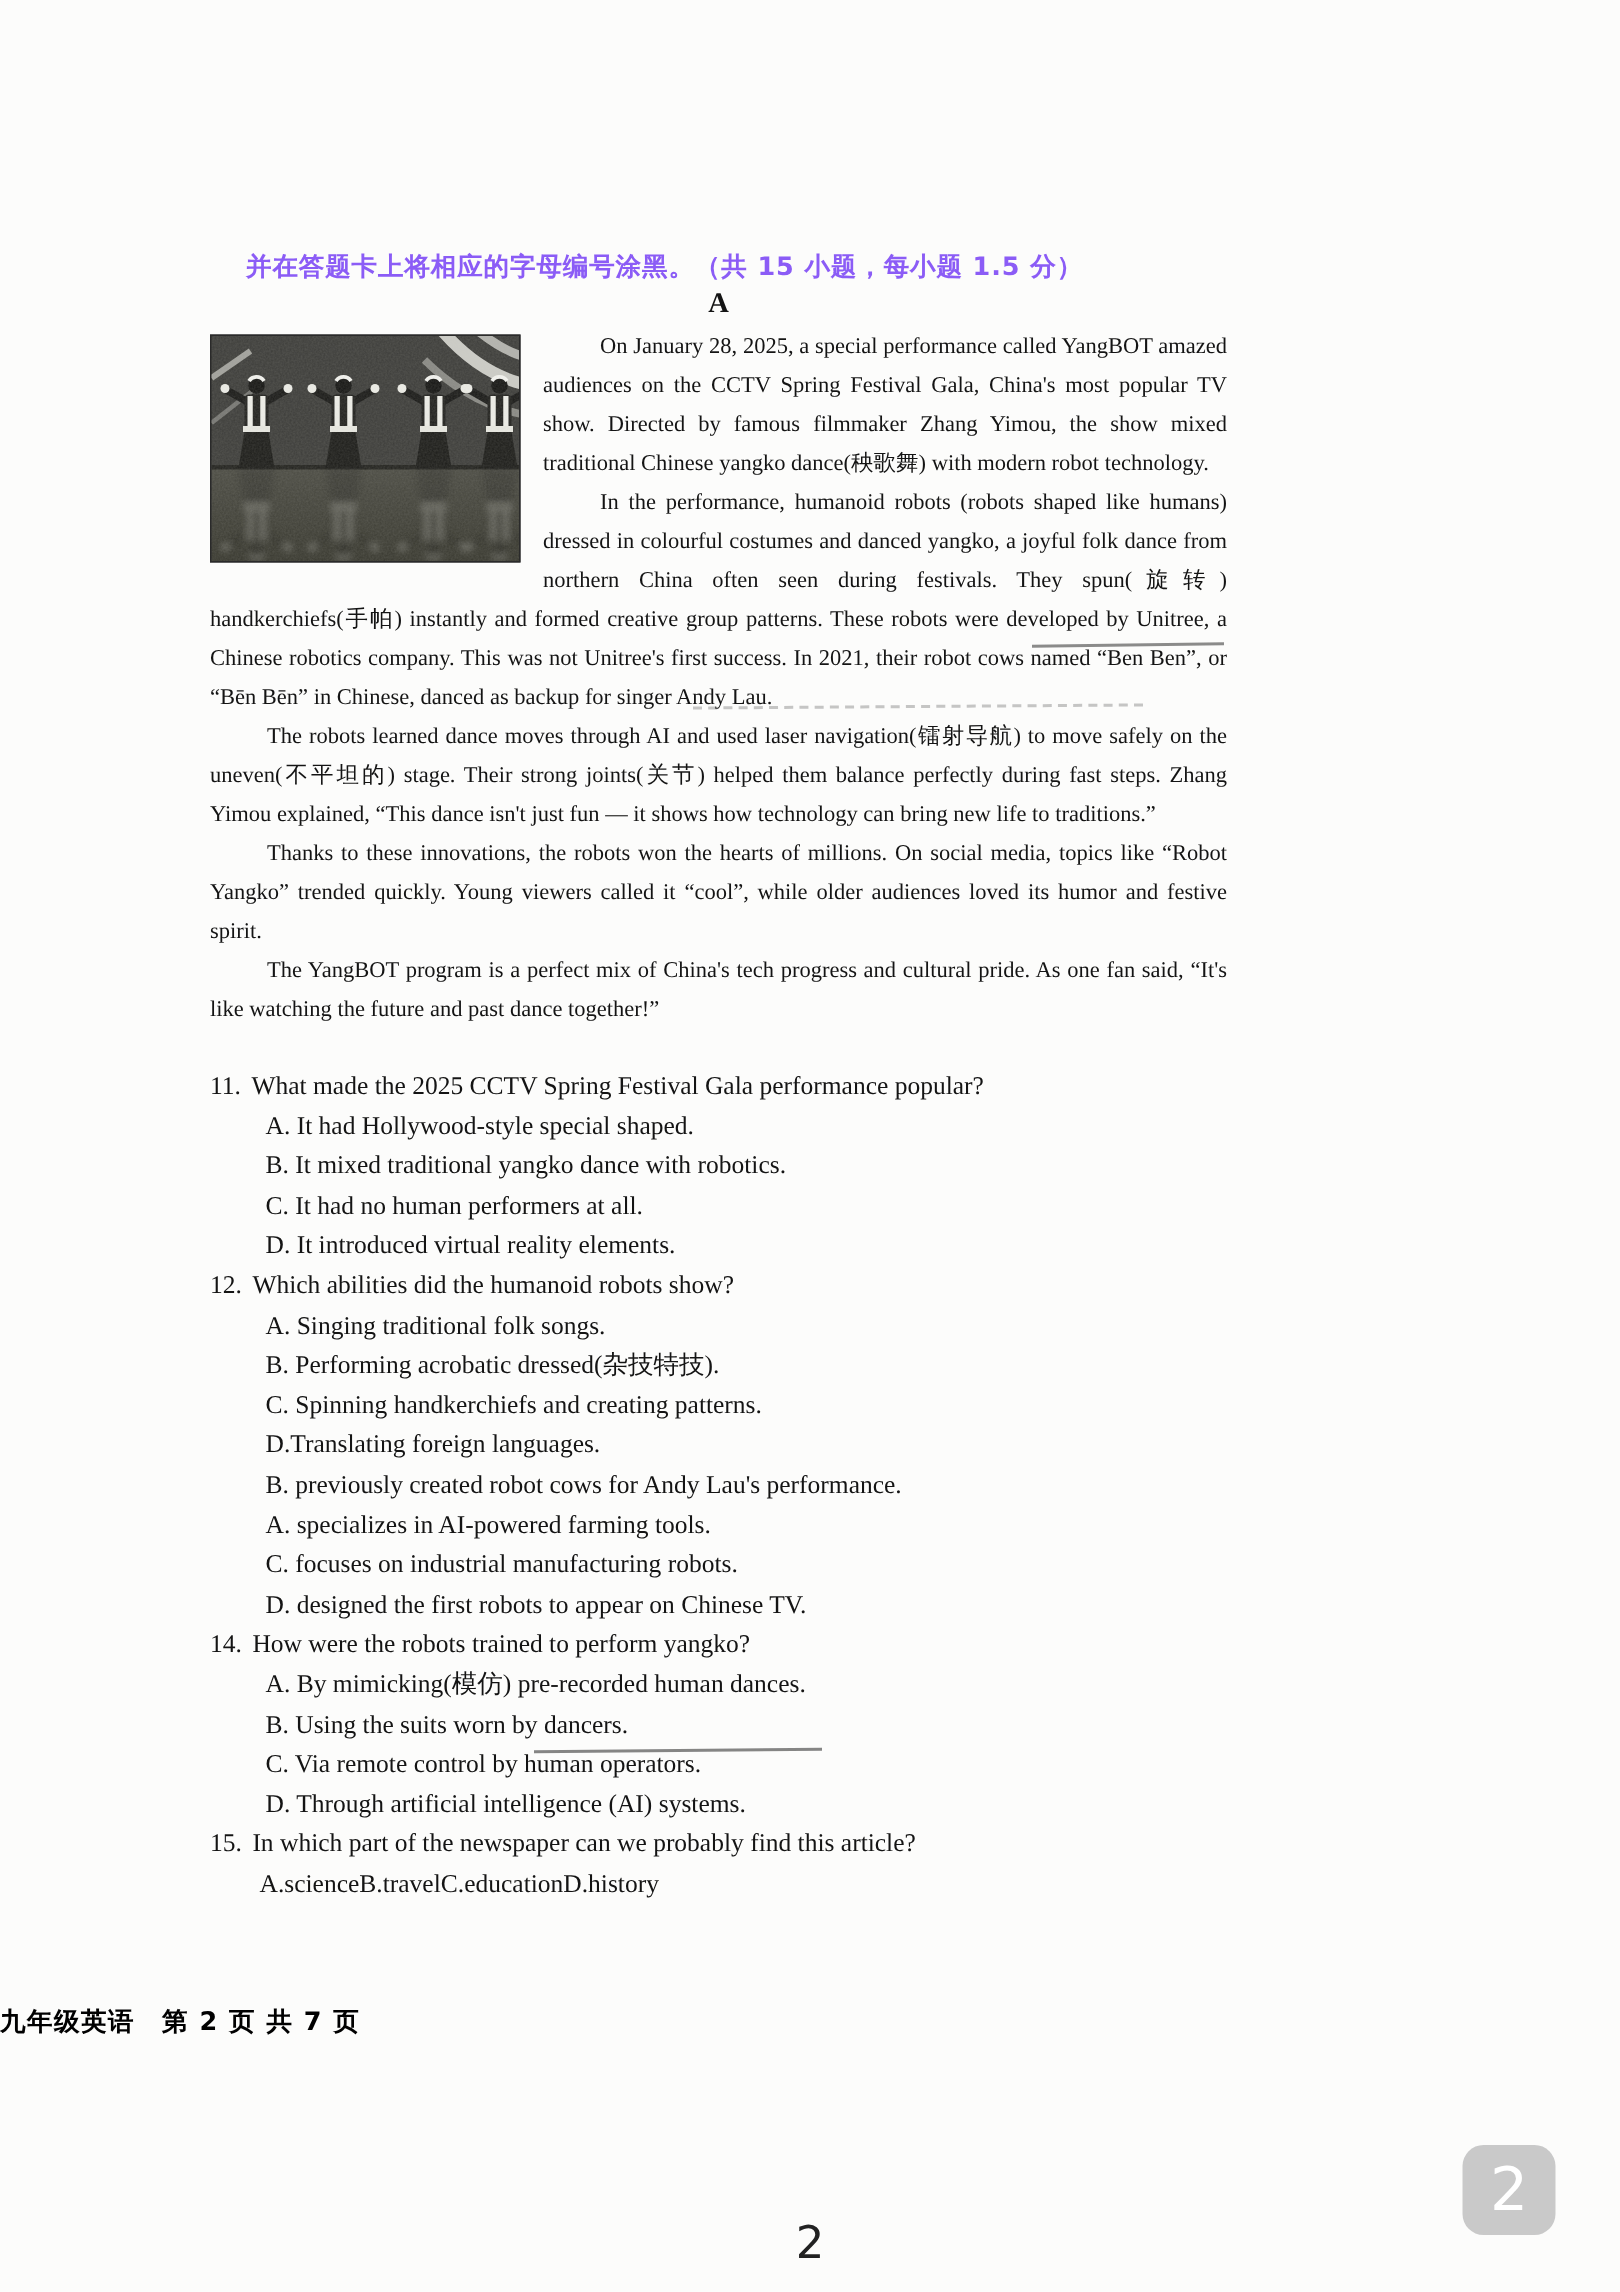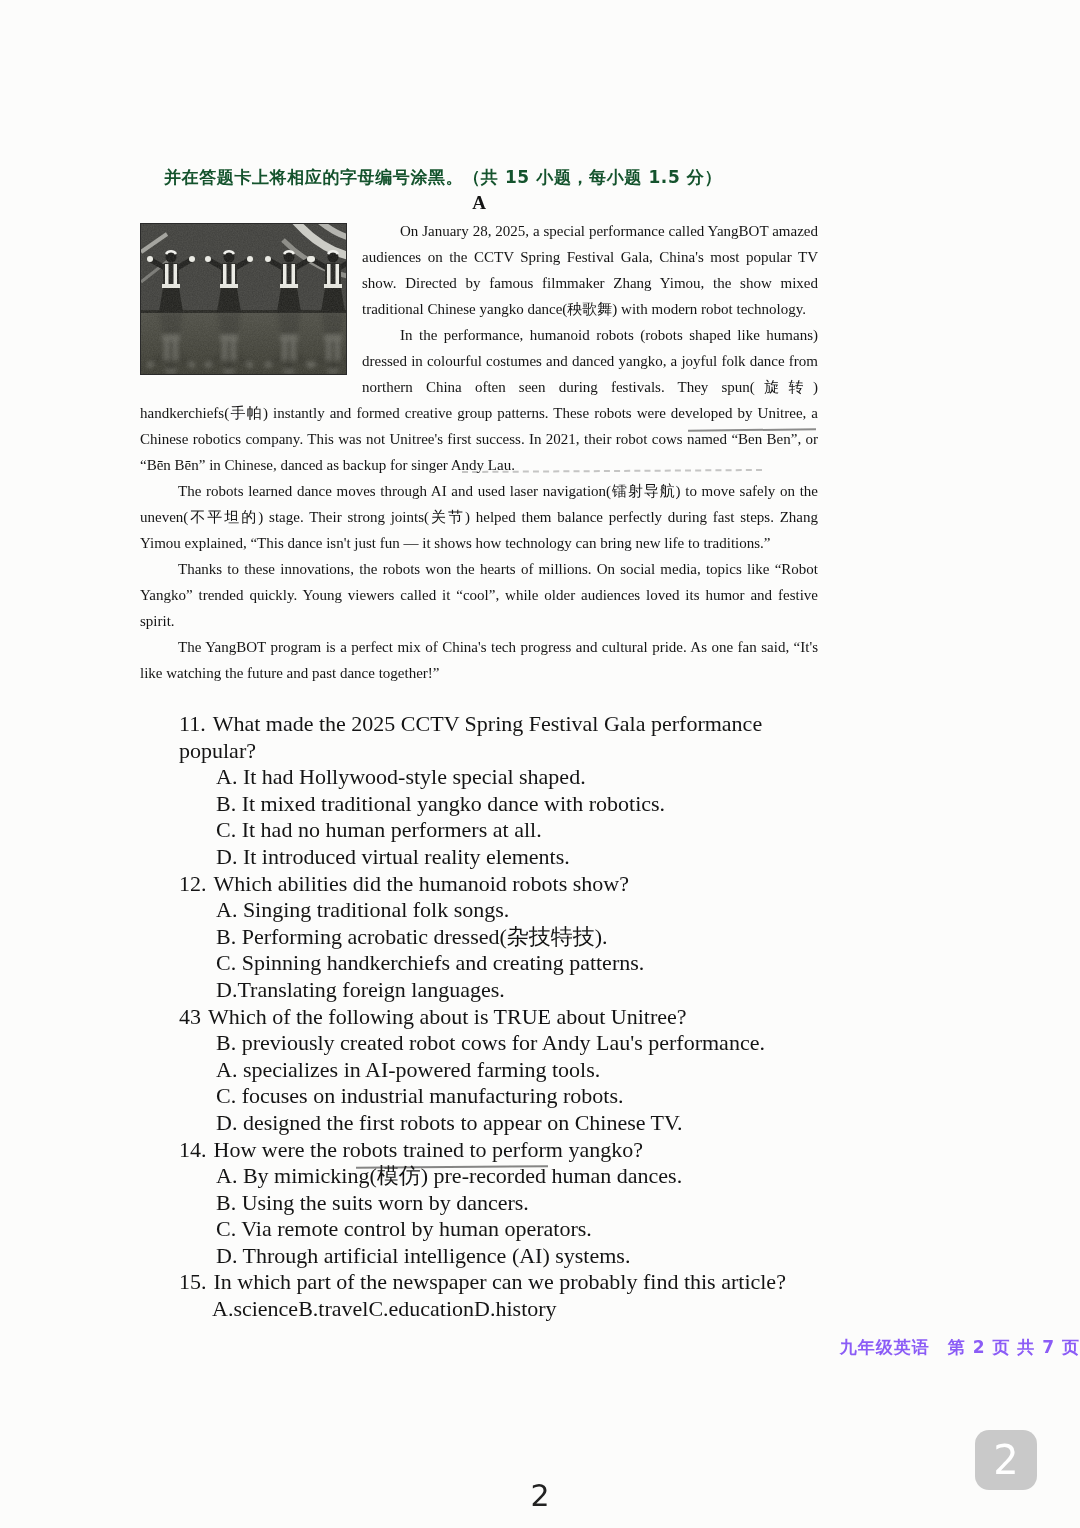--- a/index.html
+++ b/index.html
@@ -4,42 +4,42 @@
 <style>
   html,body{margin:0;padding:0;background:#e9e9e9;}
   .sheet{
     position:relative;width:1080px;height:1528px;margin:0 auto;
     background:#fcfcfb;color:#141414;overflow:hidden;
     font-family:"Liberation Serif", serif;
   }
   .content{position:absolute;left:140px;top:166px;width:678px;}
   .instruction{
     font-family:"DejaVu Sans", sans-serif;font-weight:700;font-size:17px;
-    padding-left:24px;letter-spacing:.6px;color:#14532d;
+    padding-left:24px;letter-spacing:.6px;color:#8b5cf6;
   }
   .section-label{
     text-align:center;font-weight:700;font-size:19px;margin-top:3px;
     font-family:"Liberation Serif", serif;
   }
   .passage{font-size:15px;line-height:26px;text-align:justify;margin-top:4px;}
   .passage p{margin:0;text-indent:38px;}
   .photo-wrap{
     float:left;width:205px;height:150px;margin:5px 15px 4px 0;
     border:1px solid #2a2a2a;background:#333;
   }
   .photo-wrap svg{display:block;}
-  .questions{font-size:22px;line-height:26.6px;margin-top:25px;margin-left:39px;}
+  .questions{font-size:17px;line-height:26.6px;margin-top:25px;}
   .q-head .q-num{margin-right:7px;}
   .options{padding-left:37px;}
   .options div{white-space:nowrap;}
   .options-row{padding-left:33px;display:flex;}
   .footer{
-    position:absolute;top:1336px;left:0;width:1080px;text-align:right;
+    position:absolute;top:1336px;left:0;width:1080px;text-align:left;
     font-family:"DejaVu Sans", sans-serif;font-weight:700;font-size:17px;
-    letter-spacing:1px;color:#8b5cf6;
+    letter-spacing:1px;color:#000000;
   }
   .big-page-num{
     position:absolute;top:1478px;left:0;width:1080px;text-align:center;
     font-family:"DejaVu Sans", sans-serif;font-size:30px;color:#222;
   }
   .page-badge{
     position:absolute;right:43px;top:1430px;width:62px;height:60px;
     background:#c9c9c9;border-radius:14px;color:#ffffff;
     font-family:"DejaVu Sans", sans-serif;font-size:40px;font-weight:500;
     display:flex;align-items:center;justify-content:center;
@@ -144,23 +144,20 @@
         </div>
         <div class="options">
           <div>A. Singing traditional folk songs.</div>
           <div>B. Performing acrobatic dressed(杂技特技).</div>
           <div>C. Spinning handkerchiefs and creating patterns.</div>
           <div>D.Translating foreign languages.</div>
         </div>
       </div>
 
       <div class="q">
-        <div class="q-head">
-          <span class="q-num">43</span><span>Which of the following about is TRUE about Unitree?</span>
-        </div>
         <div class="options">
           <div>B. previously created robot cows for Andy Lau's performance.</div>
           <div>A. specializes in AI-powered farming tools.</div>
           <div>C. focuses on industrial manufacturing robots.</div>
           <div>D. designed the first robots to appear on Chinese TV.</div>
         </div>
       </div>
 
       <div class="q">
         <div class="q-head">

